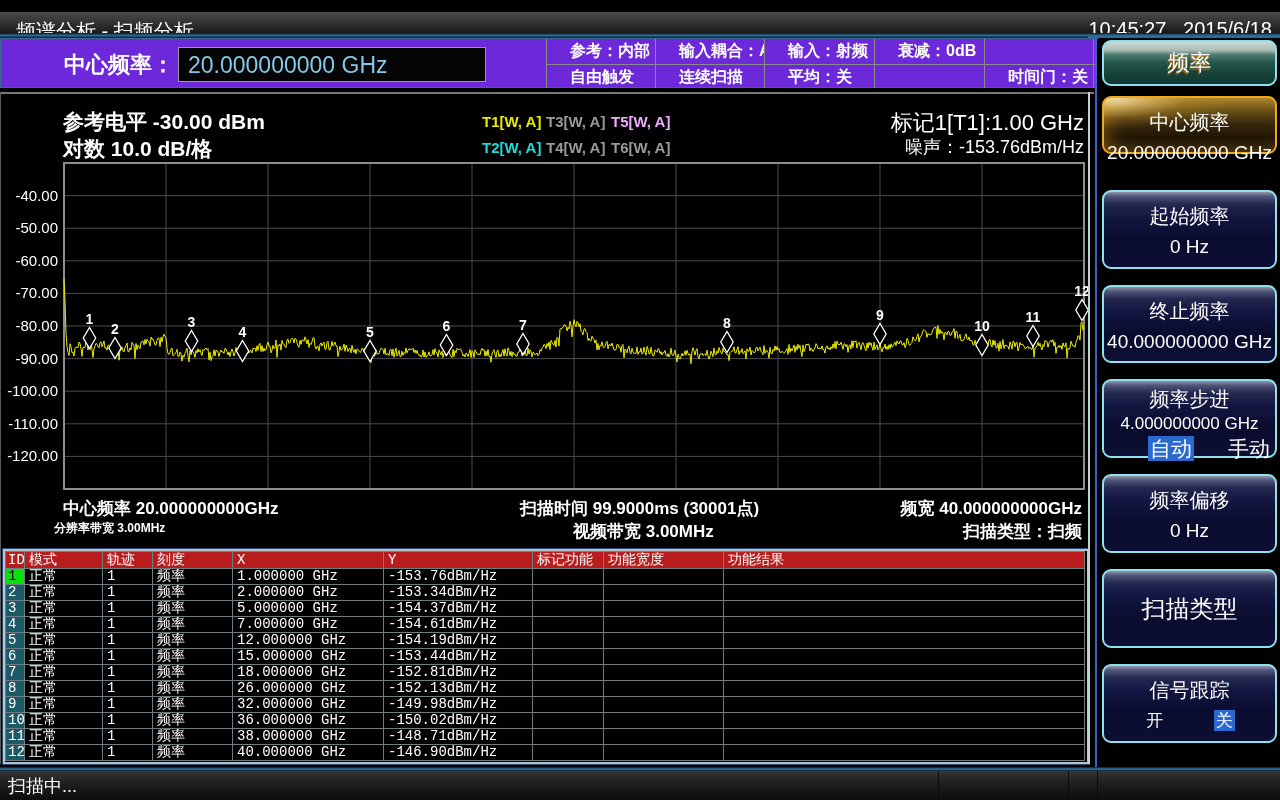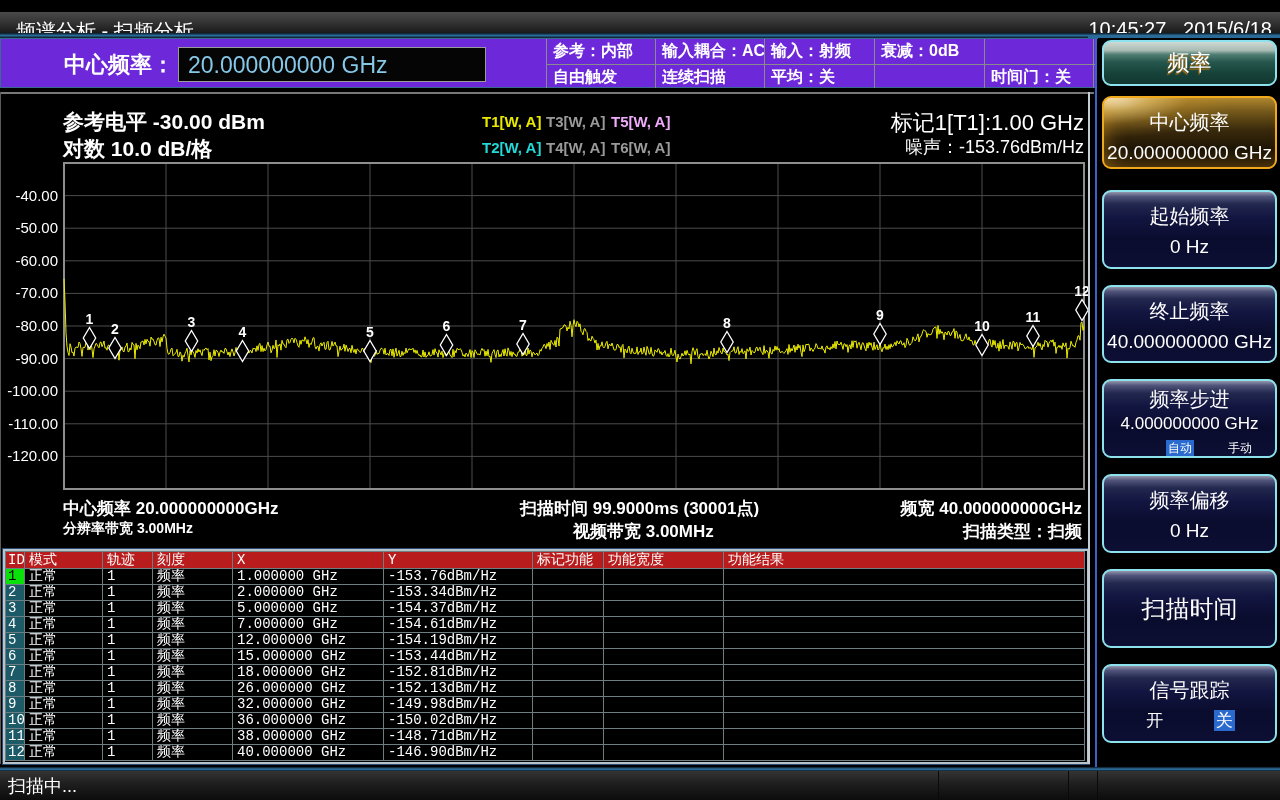--- a/index.html
+++ b/index.html
@@ -21,21 +21,21 @@
 #cfbar { left:0; top:38px; width:1097px; height:50px; background:#6d28d9;
   border:1px solid #3a6a8e; border-right:none; }
 #cflabel { position:absolute; left:63px; top:11px; font-size:22px; font-weight:bold; color:#fff; }
 #cfbox { position:absolute; left:177px; top:8px; width:308px; height:35px;
   border:1px solid #9a9a9a; background:#050505; }
 #cfval { position:absolute; left:9px; top:4px; font-size:23px; color:#86c8e8; }
 
 
 #stgrid { left:546px; top:38px; width:548px; height:50px; border-top:1px solid #3a6a8e; border-bottom:1px solid #3a6a8e; border-right:1px solid #8a8a8a;}
 .stcell { position:absolute; height:25px; border-left:1px solid #8a8a8a;
-  color:#fff; font-size:16px; font-weight:bold; padding-left:6px; padding-top:2px;
+  color:#fff; font-size:16px; font-weight:bold; padding-left:23px; padding-top:2px;
   white-space:nowrap; overflow:hidden; }
 .strow2 { top:25px; border-top:1px solid #8a8a8a; }
 
 
 #main { left:0; top:88px; width:1097px; height:682px; background:#000; }
 #mainsvg { position:absolute; left:0; top:0; }
 .ctext { position:absolute; color:#fff; font-weight:bold; }
 .legend { font-size:15px; font-weight:bold; }
 
 
@@ -64,35 +64,35 @@
 #frametop { left:0; top:92px; width:1094px; height:2px; background:#787878; }
 #frameright { left:1088px; top:92px; width:2px; height:672px; background:#c4ccd4; }
 #frameleft { left:0; top:92px; width:1px; height:672px; background:#5a5a5a; }
 .btn { position:absolute; left:4px; width:175px; border-radius:9px;
   color:#fff; text-align:center; }
 #btnhead { top:2px; height:46px; border:2px solid #8ee2ee;
   background:linear-gradient(180deg,#cdd9d3 0%,#a9bcb4 20%,#4f7d72 30%,#25564c 48%,#164239 75%,#123830 100%);
   font-size:22px; line-height:42px; text-shadow:-1px 2px 1px rgba(205,115,0,.8); }
 .navy { border:2px solid #8ee2ee;
   background:linear-gradient(180deg,#9396ab 0%,#50547a 6%,#23284f 16%,#121540 34%,#0a0c2e 62%,#0c0e33 100%); }
-#btn1 { top:58px; height:73px; border:2px solid #f0a81c;
+#btn1 { top:58px; height:58px; border:2px solid #f0a81c;
   background:radial-gradient(130% 100% at 0% 0%, rgba(250,240,212,.96) 0%, rgba(240,205,120,.6) 20%, rgba(190,140,45,.28) 38%, rgba(0,0,0,0) 58%),
   linear-gradient(180deg,#ad852f 0%,#6e5418 22%,#3a2a0c 46%,#1e1505 74%,#2e2008 100%);
   box-shadow:inset 10px -4px 22px -10px rgba(235,160,30,.5); }
 #btn2 { top:152px; height:79px; }
 #btn3 { top:247px; height:78px; }
 #btn4 { top:341px; height:79px; }
 #btn5 { top:436px; height:79px; }
 #btn6 { top:531px; height:79px; }
 #btn7 { top:626px; height:79px; }
 .l1 { margin-top:9px; font-size:20px; line-height:31px; }
 .l2 { font-size:19px; line-height:30px; }
 .l1s { margin-top:5px; font-size:20px; line-height:26px; }
 .l2s { font-size:17px; line-height:24px; }
-.l3s { font-size:12px; line-height:25px;padding-left:39px; }
+.l3s { font-size:21px; line-height:25px;padding-left:39px; }
 .single { line-height:75px; font-size:24px; }
 .l2t { font-size:17px; line-height:30px; }
 .hl { background:#2a6ace; padding:1px 2px; }
 .offtxt { display:inline-block; width:60px; text-align:center; }
 </style>
 </head>
 <body>
 <div id="app">
 
   <div class="abs" id="titlebar">
@@ -185,21 +185,21 @@
 <text x="982.0" y="331.0" fill="#fff" font-size="14" font-weight="bold" text-anchor="middle" font-family="Liberation Sans, sans-serif">10</text>
 <path d="M1033.0 325.5 L1039.2 336.0 L1033.0 346.5 L1026.8 336.0 Z" fill="black" stroke="#fff" stroke-width="1.3"></path>
 <text x="1033.0" y="322.0" fill="#fff" font-size="14" font-weight="bold" text-anchor="middle" font-family="Liberation Sans, sans-serif">11</text>
 <path d="M1082.0 299.5 L1088.2 310.0 L1082.0 320.5 L1075.8 310.0 Z" fill="black" stroke="#fff" stroke-width="1.3"></path>
 <text x="1082.0" y="296.0" fill="#fff" font-size="14" font-weight="bold" text-anchor="middle" font-family="Liberation Sans, sans-serif">12</text>
     </svg>
 
     <div class="ctext" style="left:63px;top:409px;font-size:17px;">中心频率 20.000000000GHz</div>
     <div class="ctext" style="left:520px;top:409px;font-size:17px;">扫描时间 99.9000ms (30001点)</div>
     <div class="ctext" style="right:15px;top:409px;font-size:17px;">频宽 40.000000000GHz</div>
-    <div class="ctext" style="left:63px;top:432px;font-size:14px;">分辨率带宽 3.00MHz</div>
+    <div class="ctext" style="left:54px;top:432px;font-size:12px;">分辨率带宽 3.00MHz</div>
     <div class="ctext" style="left:573px;top:432px;font-size:17px;">视频带宽 3.00MHz</div>
     <div class="ctext" style="right:15px;top:432px;font-size:17px;">扫描类型：扫频</div>
 
     <div id="mtblwrap">
       <table id="mtbl">
         <colgroup>
           <col style="width:19px">
             <col style="width:78px">
             <col style="width:50px">
           <col style="width:80px">
@@ -379,21 +379,21 @@
     </div>
     <div class="btn navy" id="btn4">
       <div class="l1s">频率步进</div>
       <div class="l2s">4.000000000 GHz</div>
       <div class="l3s"><span class="hl">自动</span><span style="display:inline-block;width:34px;"></span><span>手动</span></div>
     </div>
     <div class="btn navy" id="btn5">
       <div class="l1">频率偏移</div>
       <div class="l2">0 Hz</div>
     </div>
-    <div class="btn navy single" id="btn6">扫描时间</div>
+    <div class="btn navy single" id="btn6">扫描类型</div>
     <div class="btn navy" id="btn7">
       <div class="l1">信号跟踪</div>
       <div class="l2t"><span class="offtxt">开</span>&nbsp;&nbsp;<span class="offtxt"><span class="hl">关</span></span></div>
     </div>
   </div>
 
   <div class="abs" id="botline"></div>
   <div class="abs" id="statusbar">
     <div id="statustxt">扫描中...</div>
     <div class="statussep" style="left:938px;"></div>

